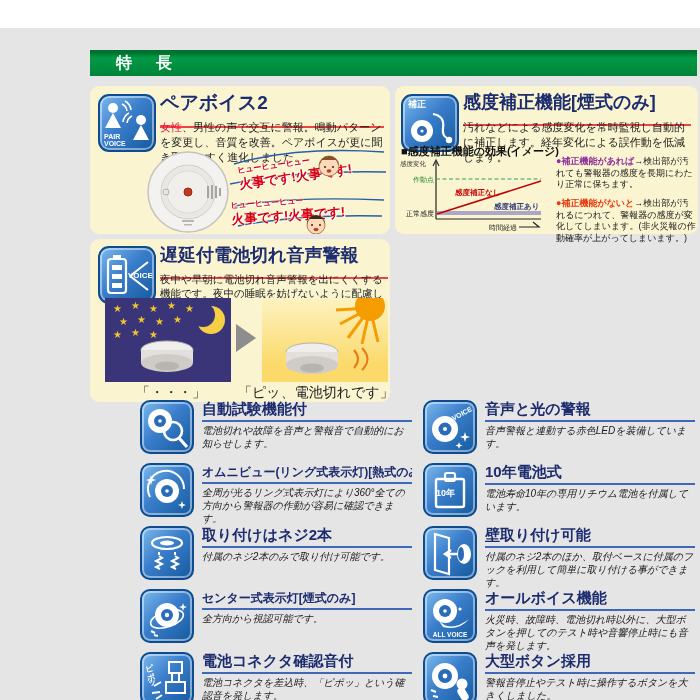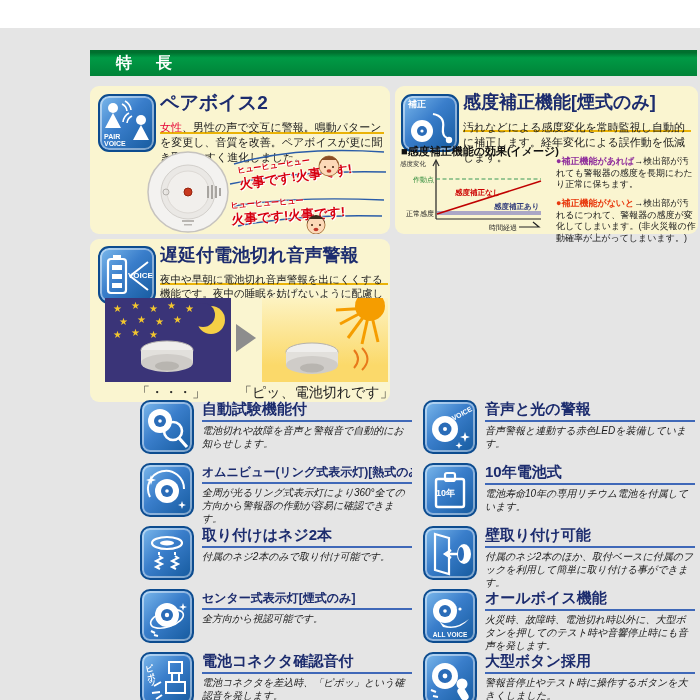--- a/index.html
+++ b/index.html
@@ -20,21 +20,21 @@
   .blue-icon{background:linear-gradient(135deg,#7cb9ec 0%,#3a7ecb 45%,#155a9e 100%);
     border:2px solid #0d4c8f;border-radius:11px;box-shadow:inset 0 0 0 2px rgba(255,255,255,.45);
     position:absolute;overflow:hidden;}
   .sec-icon{width:54px;height:54px;}
   .ficon{width:50px;height:50px;border-radius:10px;flex:0 0 50px;position:relative;
     background:linear-gradient(135deg,#7cb9ec 0%,#3a7ecb 45%,#155a9e 100%);
     border:2px solid #0d4c8f;box-shadow:inset 0 0 0 2px rgba(255,255,255,.45);overflow:hidden;}
   .icap{position:absolute;color:#fff;font-weight:bold;line-height:1;}
   
   .sec-title{position:absolute;color:#1c2c6e;font-weight:bold;font-size:19px;
-    border-bottom:2px solid #eab308;padding-bottom:16px;}
+    border-bottom:2px solid #ef4444;padding-bottom:10px;}
   .sec-body{position:absolute;font-size:11px;color:#1a1a1a;line-height:1.35;}
   .hl-pink{color:#e60033;}
   
   .chart-head{position:absolute;font-size:11px;color:#111;font-weight:bold;}
   .note{font-size:9px;color:#1a1a1a;line-height:1.3;margin-bottom:7px;}
   .hl-red{color:#e8380d;font-weight:bold;}
   .hl-purple{color:#8f2e9c;font-weight:bold;}
   
   .bubble{position:absolute;color:#d7000f;text-shadow:0 0 2px #fff,0 0 2px #fff,1px 1px 0 #fff;z-index:3;}
   .bubble .s{display:block;font-size:8px;font-weight:bold;}

